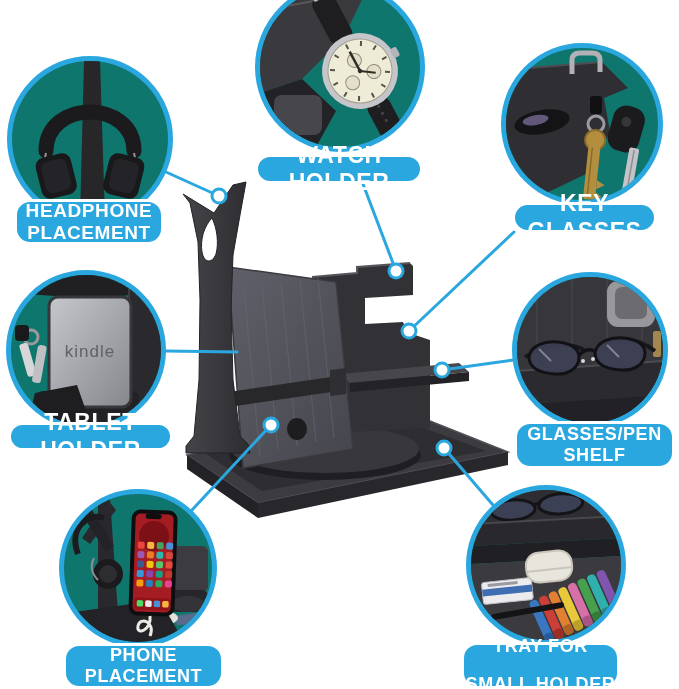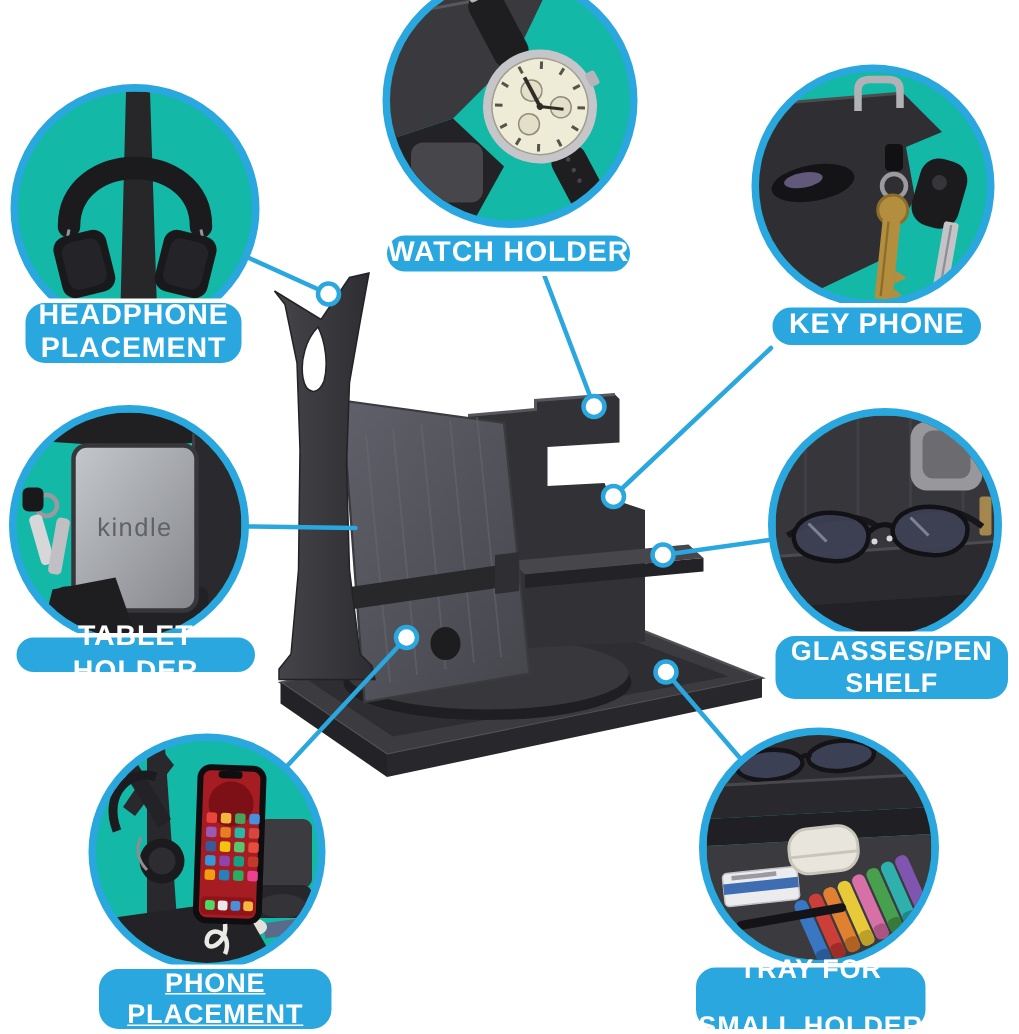--- a/index.html
+++ b/index.html
@@ -4,32 +4,32 @@
 <style>
   :root{ --blue:#2ba7df; }
   html,body{ margin:0; padding:0; background:#fff; }
   .canvas{
     position:relative; width:679px; height:689px; background:#fff;
     overflow:hidden; font-family:"Liberation Sans", sans-serif;
   }
   .scene-svg{ position:absolute; left:0; top:0; z-index:1; }
   .callout{
     position:absolute; border-radius:50%; border:5px solid var(--blue);
-    background:#14b8a6; overflow:hidden; box-sizing:border-box; z-index:2;
+    background:#0f766e; overflow:hidden; box-sizing:border-box; z-index:2;
   }
   .callout svg{ display:block; width:100%; height:100%; }
   .pill{
     position:absolute; z-index:3; box-sizing:border-box;
     background:var(--blue); border:3px solid #fff; border-radius:16px;
     color:#fff; font-weight:700; text-align:center;
     display:flex; flex-direction:column; justify-content:center;
     line-height:1.18; letter-spacing:.6px;
   }
   .pill div{ display:block; }
-  .f17{ font-size:19px; } .f18{ font-size:18px; } .f19{ font-size:19px; }
+  .f17{ font-size:19px; } .f18{ font-size:18px; } .f19{ font-size:23px; }
 </style>
 </head>
 <body>
 
 <div class="canvas">
 
   <svg class="scene-svg" width="679" height="689" viewBox="0 0 679 689">
     <defs>
       <linearGradient id="boardGrad" x1="0" y1="0" x2="1" y2="1">
         <stop offset="0" stop-color="#60606a"></stop>
@@ -334,33 +334,33 @@
   <div class="pill f17" style="left:14px; top:199px; width:150px; height:46px;">
     <div>HEADPHONE</div>
     <div>PLACEMENT</div>
   </div>
 
   <div class="pill f19" style="left:255px; top:154px; width:168px; height:30px;">
     <div>WATCH HOLDER</div>
   </div>
 
   <div class="pill f19" style="left:512px; top:202px; width:145px; height:31px;">
-    <div>KEY PHONE</div>
+    <div>KEY GLASSES</div>
   </div>
 
   <div class="pill f18" style="left:514px; top:421px; width:161px; height:48px;">
     <div>GLASSES/PEN</div>
     <div>SHELF</div>
   </div>
 
   <div class="pill f19" style="left:8px; top:422px; width:165px; height:29px;">
     <div>TABLET HOLDER</div>
   </div>
 
-  <div class="pill f18" style="left:63px; top:643px; width:161px; height:46px;text-decoration:underline;">
+  <div class="pill f18" style="left:63px; top:643px; width:161px; height:46px;">
     <div>PHONE</div>
     <div>PLACEMENT</div>
   </div>
 
   <div class="pill f18" style="left:461px; top:642px; width:159px; height:47px;gap:16px;">
     <div>TRAY FOR</div>
     <div>SMALL HOLDER</div>
   </div>
 
 </div>

